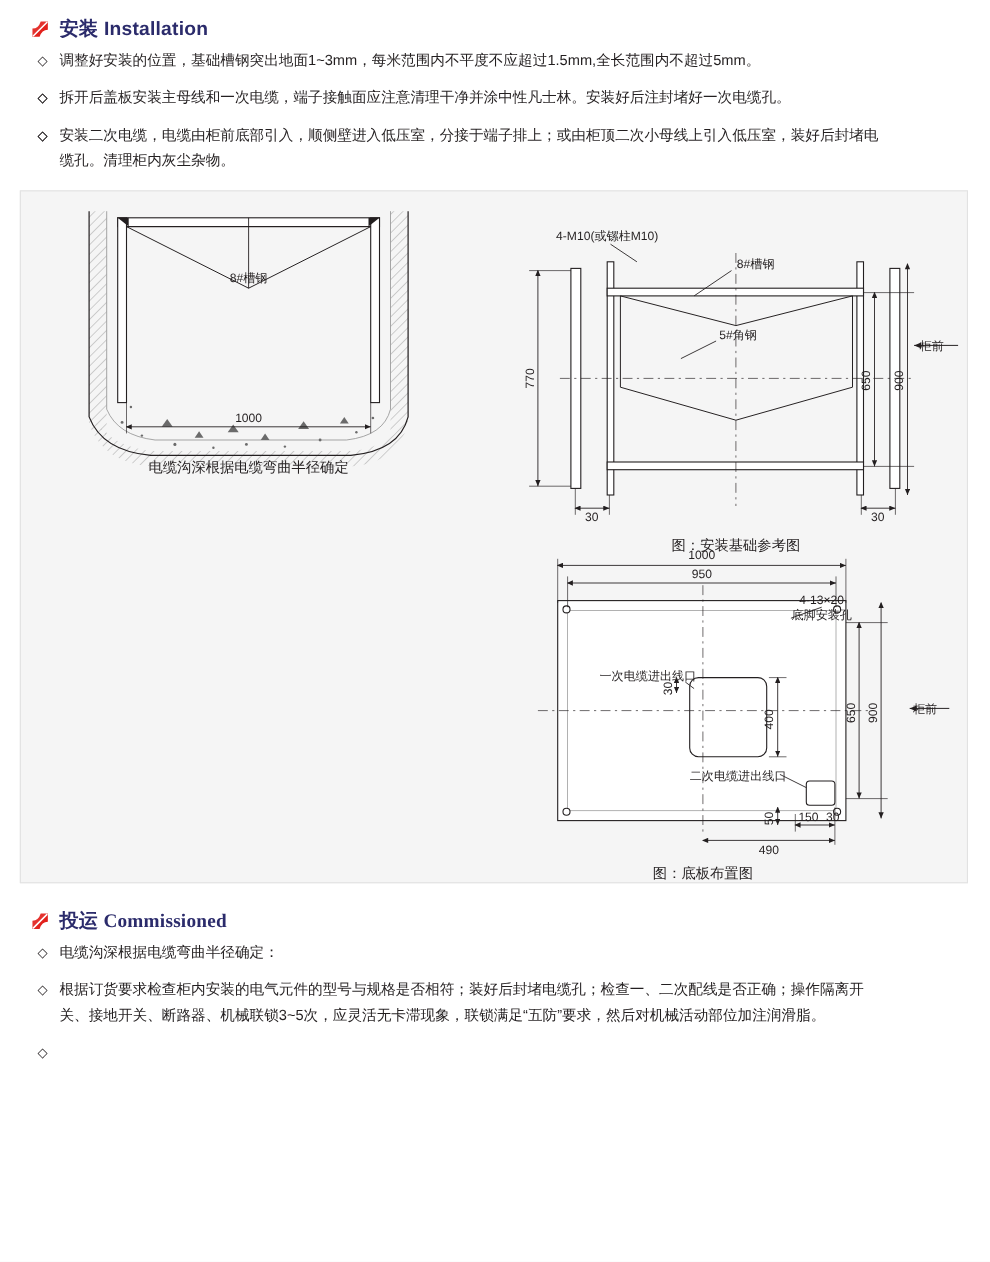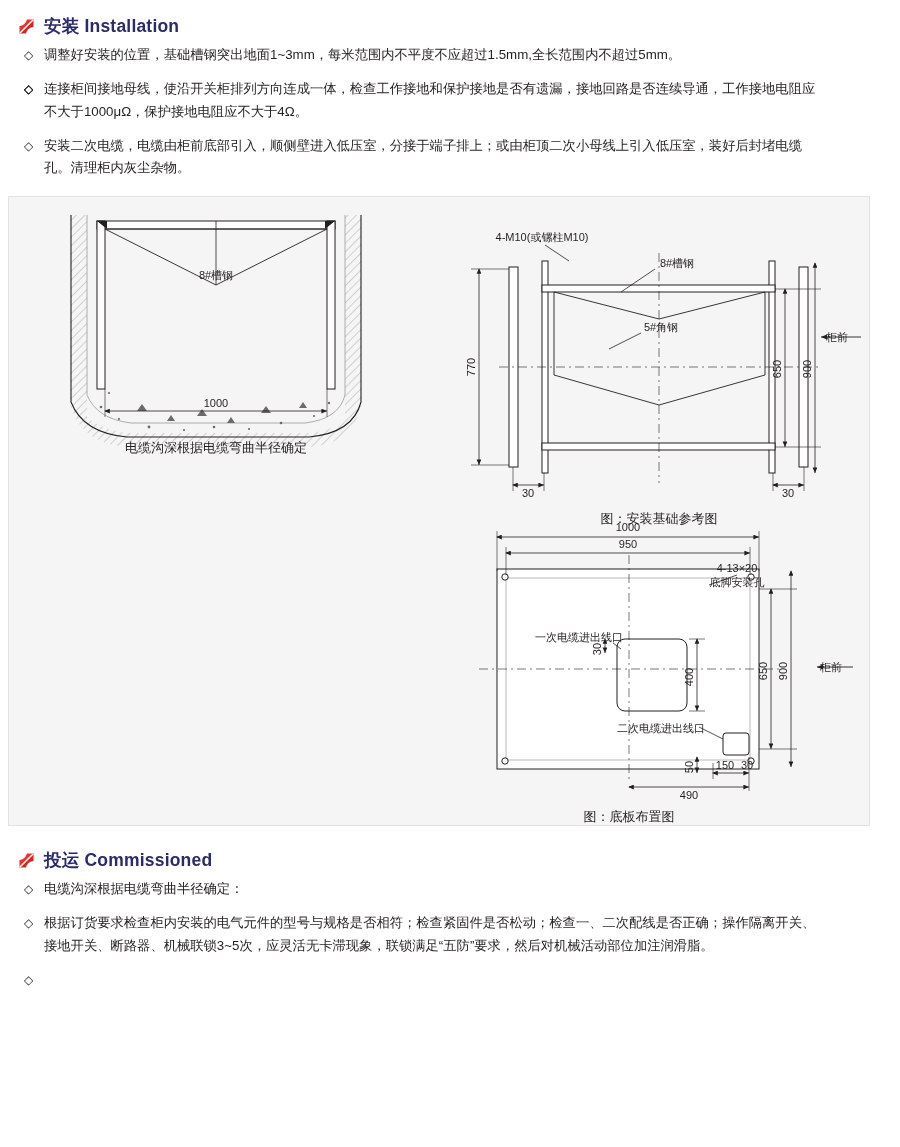--- a/index.html
+++ b/index.html
@@ -5,21 +5,21 @@
   * { box-sizing: border-box; }
   html, body { margin:0; padding:0; }
   body {
     width: 900px;
     min-height: 1147px;
     background: #ffffff;
     font-family: "Liberation Sans", "DejaVu Sans", sans-serif;
     color: #231f20;
     font-size: 13.5px;
   }
-  .page { width: 824px; padding: 0 8px; }
+  .page { width: 824px; padding: 0 18px; }
 
   
   .section-head {
     display: flex;
     align-items: center;
     gap: 9px;
     margin: 14px 0 6px 10px;
   }
   .head-mark {
     width: 17px; height: 17px;
@@ -79,22 +79,22 @@
       </svg>
     </span>
     <span class="section-title">
       <span>安装</span><span> </span><span class="en">Installation</span>
     </span>
   </div>
 
   <ul class="bullets">
     <li><span class="dia">◇</span><span>调整好安装的位置，基础槽钢突出地面1~3mm，每米范围内不平度不应超过1.5mm,全长范围内不超过5mm。</span></li>
     <li><span class="dia">◇</span></li>
+    <li><span class="dia">◇</span><span>拆开后盖板安装主母线和一次电缆，端子接触面应注意清理干净并涂中性凡士林。安装好后注封堵好一次电缆孔。</span></li>
     <li><span class="dia">◇</span></li>
-    <li><span class="dia">◇</span><span>连接柜间接地母线，使沿开关柜排列方向连成一体，检查工作接地和保护接地是否有遗漏，接地回路是否连续导通，工作接地电阻应不大于1000μΩ，保护接地电阻应不大于4Ω。</span></li>
     <li><span class="dia">◇</span><span>安装二次电缆，电缆由柜前底部引入，顺侧壁进入低压室，分接于端子排上；或由柜顶二次小母线上引入低压室，装好后封堵电缆孔。清理柜内灰尘杂物。</span></li>
   </ul>
 
   <div class="figure-panel">
     <svg width="862" height="630" viewBox="0 0 862 630">
       <defs>
         <marker id="ar" markerWidth="8" markerHeight="8" refX="7" refY="3" orient="auto">
           <path d="M0,0 L7,3 L0,6 z" fill="#231f20"></path>
         </marker>
         <marker id="arS" markerWidth="8" markerHeight="8" refX="1" refY="3" orient="auto">
@@ -273,32 +273,32 @@
         <text x="684" y="570" font-size="11" text-anchor="middle" transform="rotate(-90 684 570)">50</text>
         <text x="716" y="572" font-size="11" text-anchor="middle">150</text>
         <text x="738" y="572" font-size="11" text-anchor="middle">30</text>
         <text x="680" y="602" font-size="11" text-anchor="middle">490</text>
         <text x="822" y="474" font-size="11" text-anchor="middle">柜前</text>
         <text x="620" y="624" font-size="13" text-anchor="middle">图：底板布置图</text>
       </g>
     </svg>
   </div>
 
-  <div class="section-head" style="margin-top:22px;">
+  <div class="section-head" style="margin-top:22px;font-family:Liberation Serif, serif;">
     <span class="head-mark">
       <svg width="17" height="17" viewBox="0 0 17 17">
         <path d="M1.5 15.5 L15.5 1.5 L15.5 9 Q10 9 8 15.5 Z" fill="#e2211c"></path>
         <path d="M1.5 15.5 L1.5 8 Q7 8 9 1.5 L15.5 1.5 Z" fill="#e2211c" opacity="0.92"></path>
         <path d="M2 15 L15 2" stroke="#ffffff" stroke-width="1.4" fill="none"></path>
       </svg>
     </span>
     <span class="section-title">
       <span>投运</span><span> </span><span class="en">Commissioned</span>
     </span>
   </div>
 
   <ul class="bullets">
     <li><span class="dia">◇</span><span>电缆沟深根据电缆弯曲半径确定：</span></li>
-    <li><span class="dia">◇</span><span>根据订货要求检查柜内安装的电气元件的型号与规格是否相符；检查紧固件是否松动；检查一、二次配线是否正确；操作隔离开关、接地开关、断路器、机械联锁3~5次，应灵活无卡滞现象，联锁满足“五防”要求，然后对机械活动部位加注润滑脂。</span></li>
+    <li><span class="dia">◇</span><span>根据订货要求检查柜内安装的电气元件的型号与规格是否相符；装好后封堵电缆孔；检查一、二次配线是否正确；操作隔离开关、接地开关、断路器、机械联锁3~5次，应灵活无卡滞现象，联锁满足“五防”要求，然后对机械活动部位加注润滑脂。</span></li>
     <li><span class="dia">◇</span></li>
   </ul>
 
 </div>
 
 </body></html>

